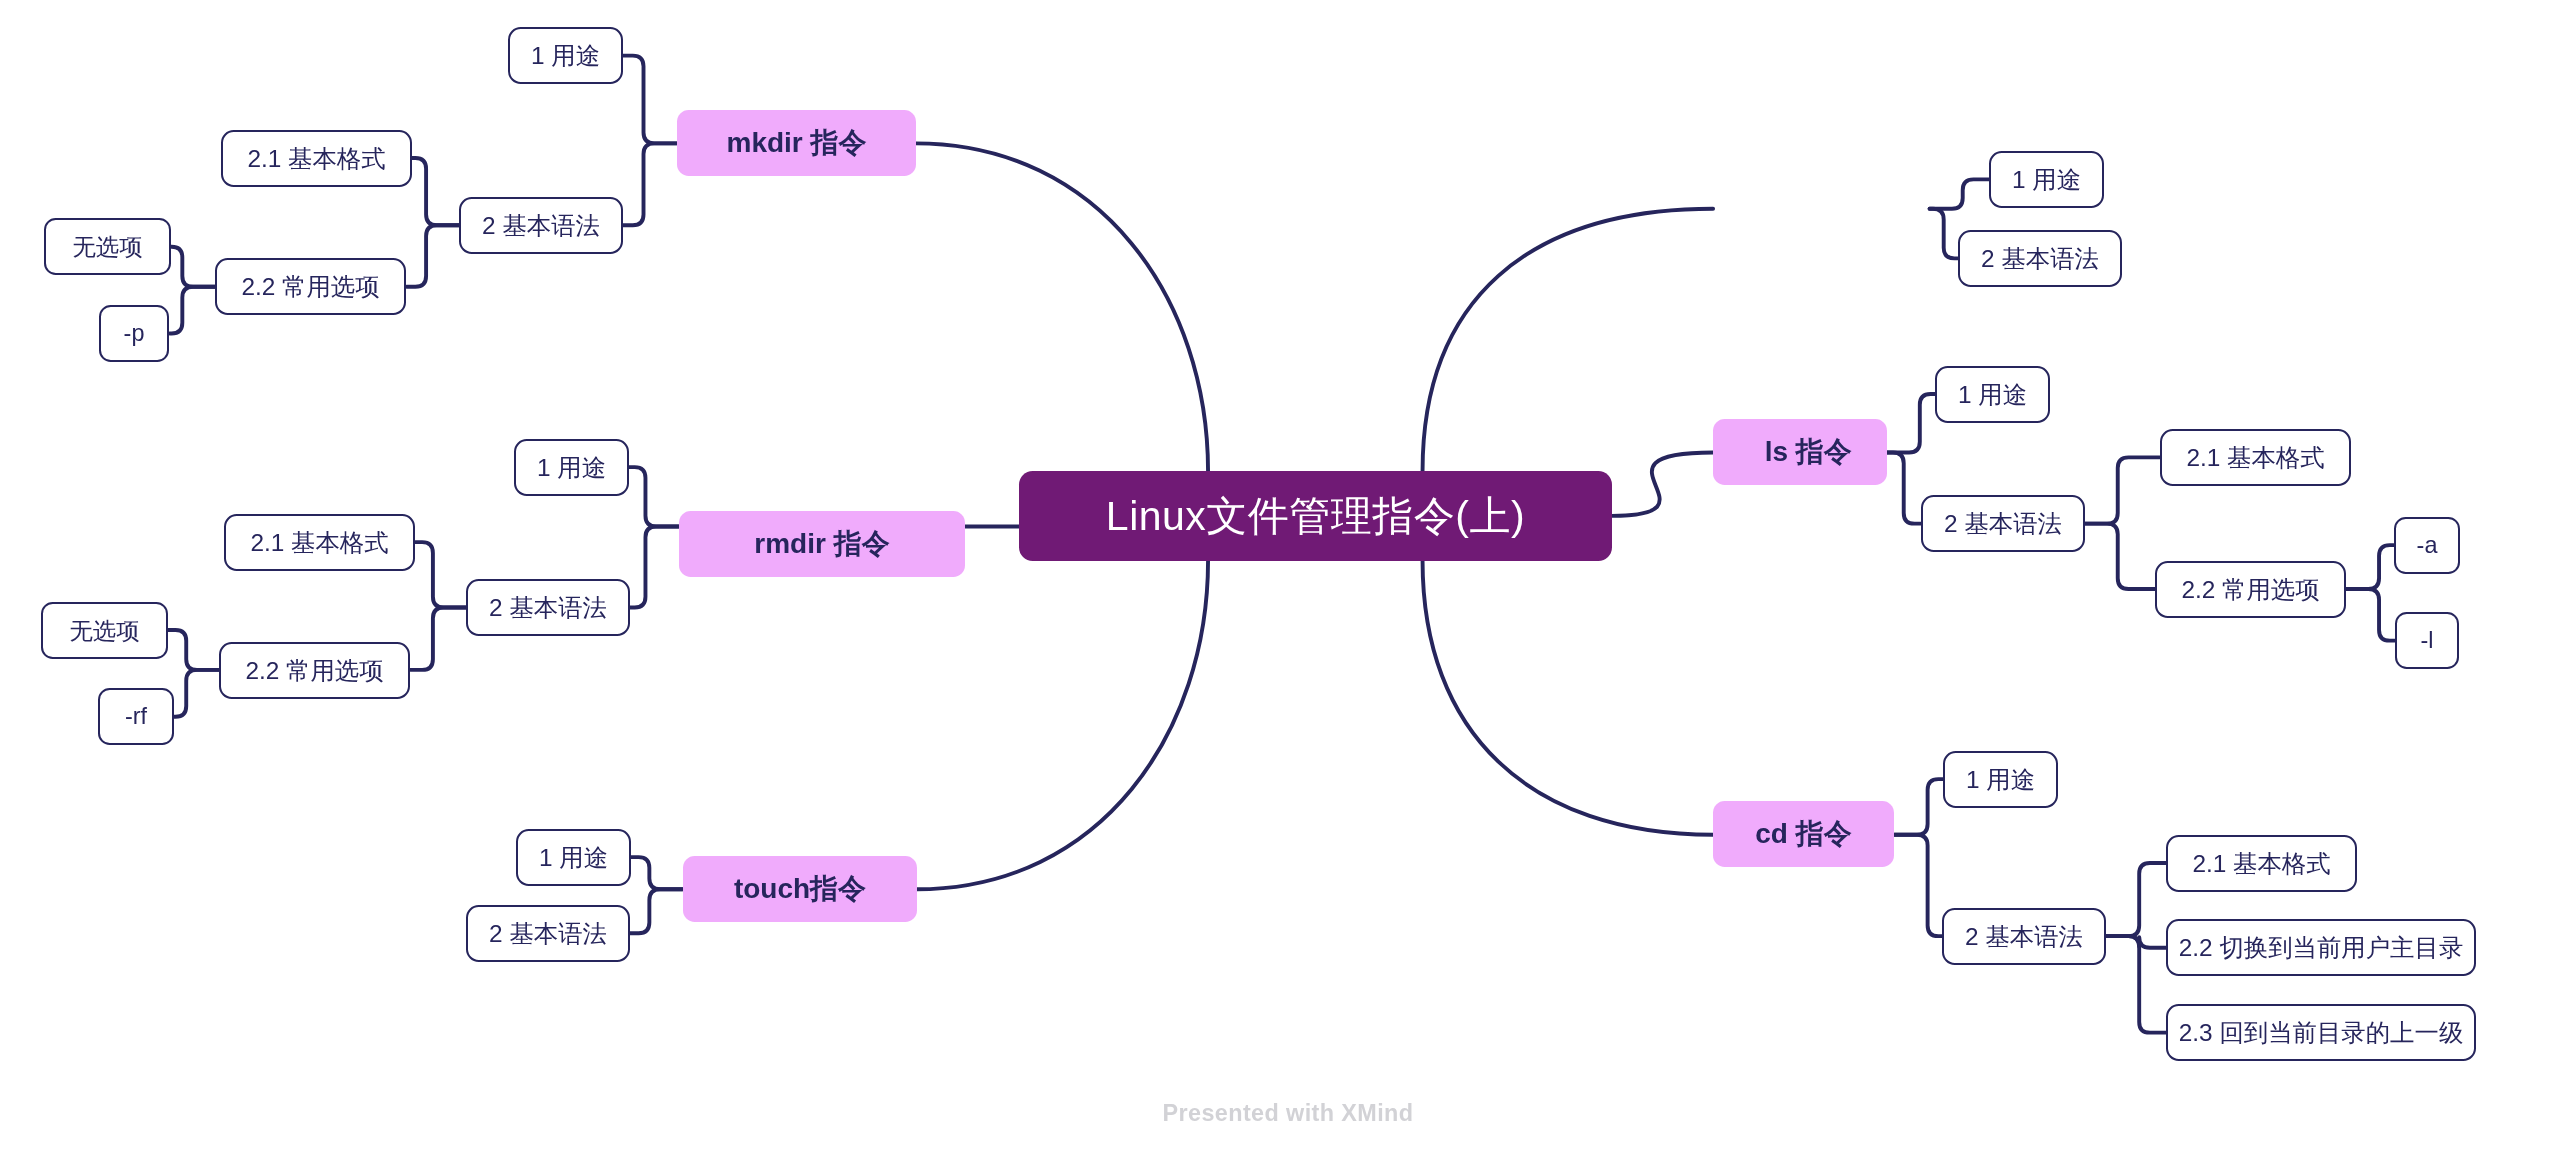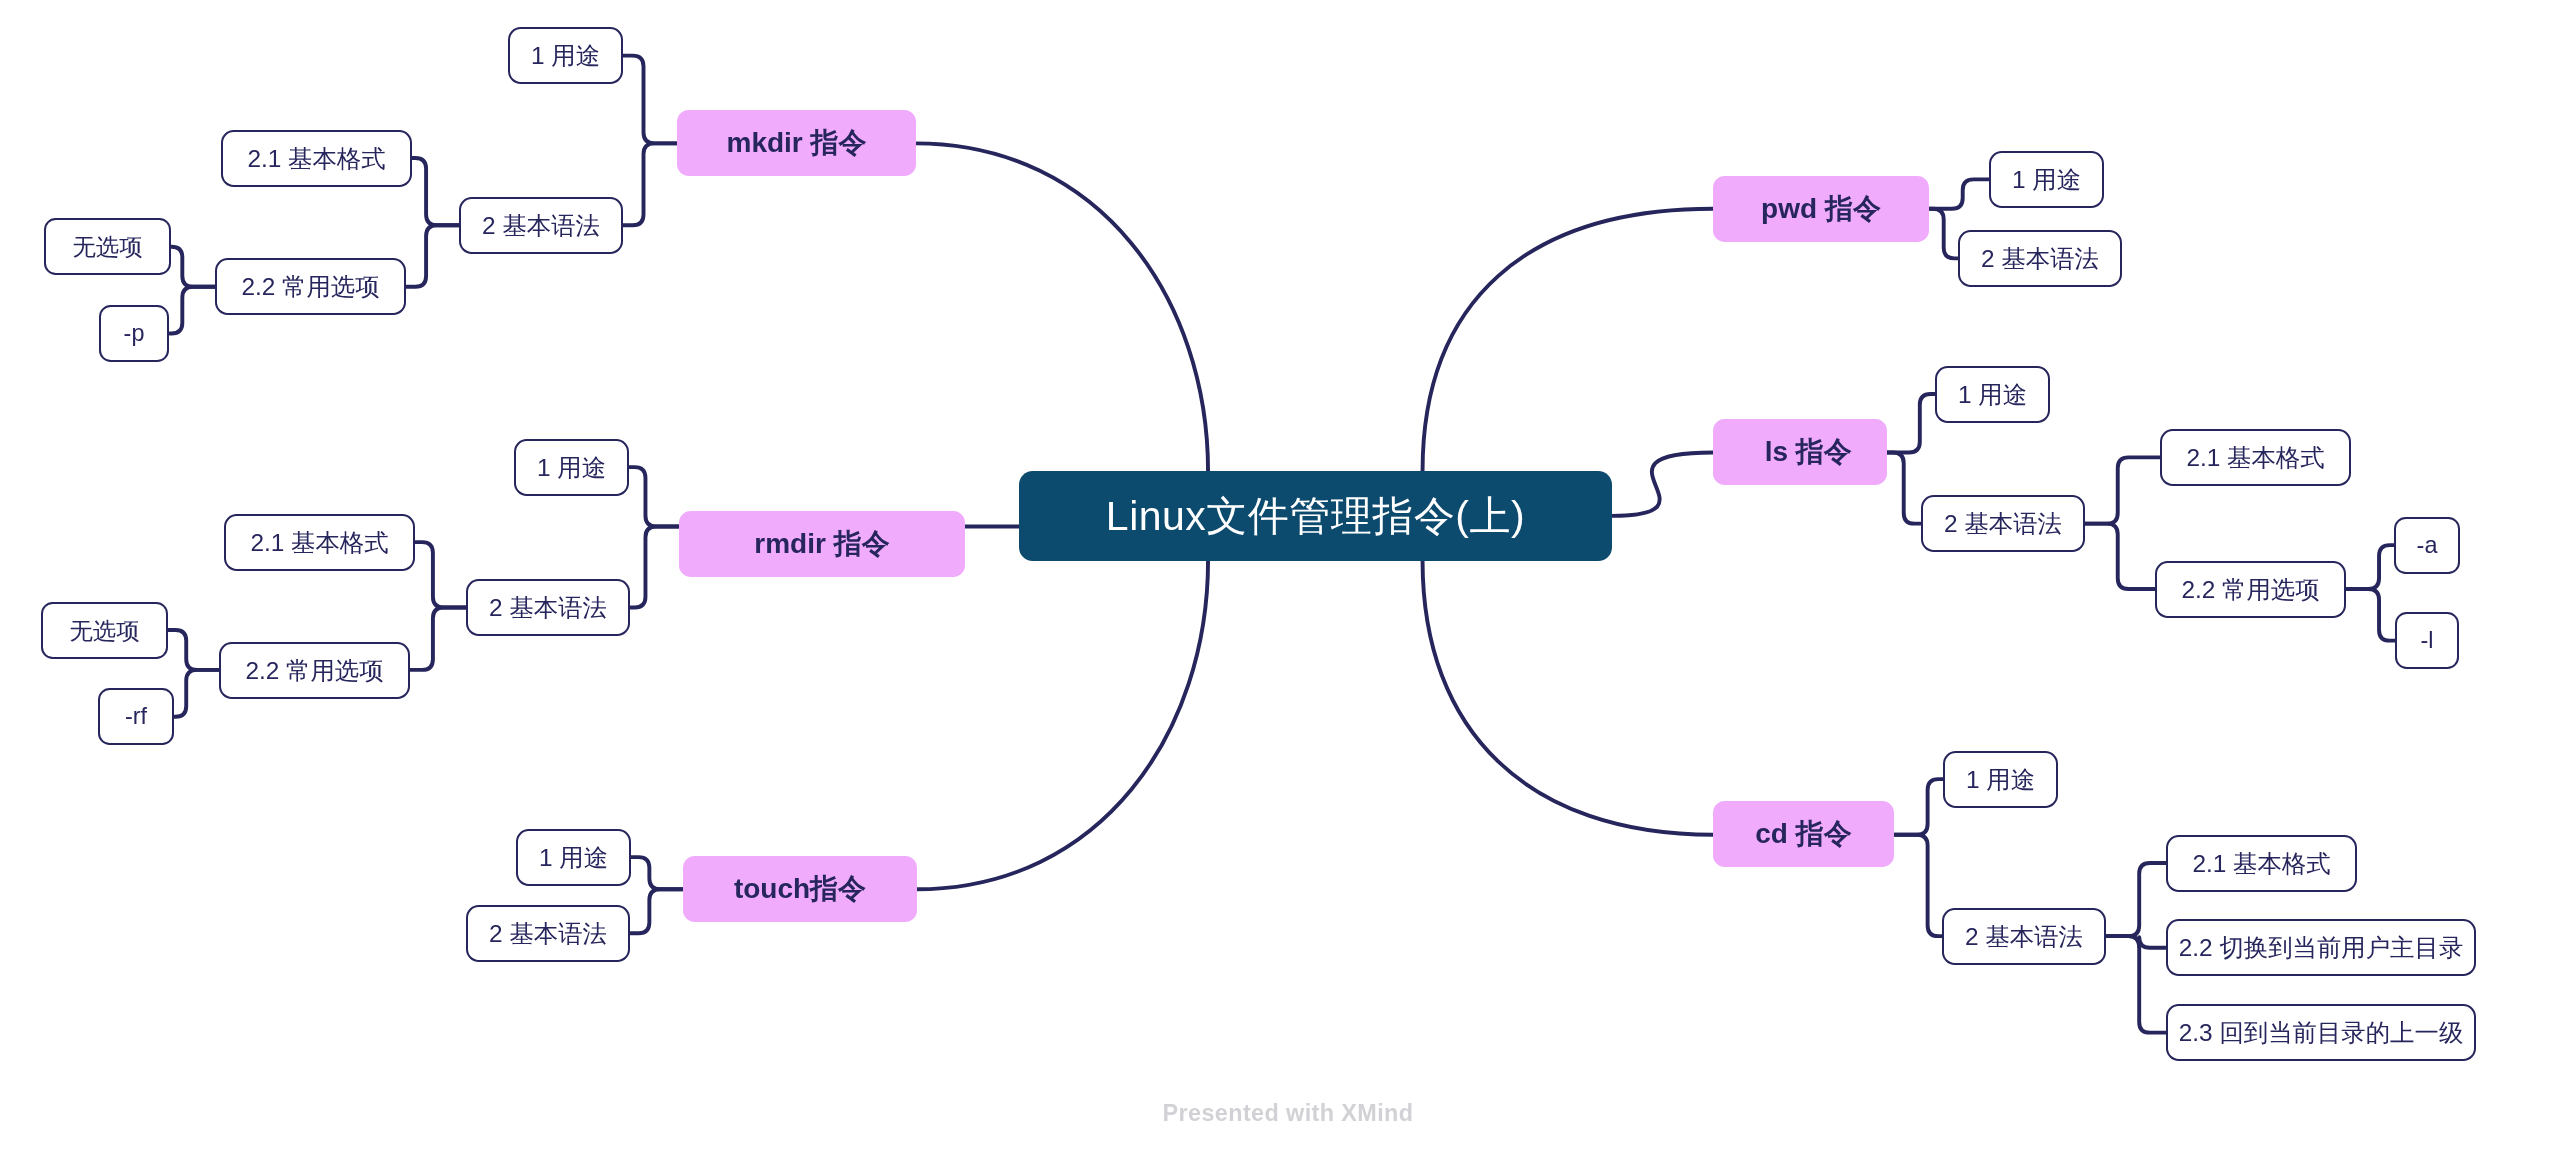--- a/index.html
+++ b/index.html
@@ -29,21 +29,21 @@
     position: absolute;
     box-sizing: border-box;
     display: flex;
     align-items: center;
     justify-content: center;
     white-space: nowrap;
     color: #26255C;
   }
   
   .node.root {
-    background: #0c4a6e;
+    background: #701a75;
     color: #ffffff;
     border-radius: 13.7px;
     font-size: 41px;
     font-weight: 400;
     letter-spacing: 0.5px;
     padding: 8px 25px;
   }
   
   .node.main {
     background: #f0abfc;
@@ -132,21 +132,20 @@
   <div class="node sub" style="left: 466px; top: 579px; width: 164px; height: 57px;">2 基本语法</div>
   <div class="node sub" style="left: 224px; top: 514px; width: 191px; height: 57px;">2.1 基本格式</div>
   <div class="node sub" style="left: 219px; top: 642px; width: 191px; height: 57px;">2.2 常用选项</div>
   <div class="node sub tiny" style="left: 41px; top: 602px; width: 127px; height: 57px;">无选项</div>
   <div class="node sub tiny" style="left: 98px; top: 688px; width: 76px; height: 57px;">-rf</div>
 
   <div class="node main" style="left: 683px; top: 856px; width: 234px; height: 66px;">touch指令</div>
   <div class="node sub" style="left: 516px; top: 829px; width: 115px; height: 57px;">1 用途</div>
   <div class="node sub" style="left: 466px; top: 905px; width: 164px; height: 57px;">2 基本语法</div>
 
-  <div class="node main" style="left: 1713px; top: 176px; width: 216px; height: 66px;">pwd 指令</div>
   <div class="node sub" style="left: 1989px; top: 151px; width: 115px; height: 57px;">1 用途</div>
   <div class="node sub" style="left: 1958px; top: 230px; width: 164px; height: 57px;">2 基本语法</div>
 
   <div class="node main" style="left: 1713px; top: 419px; width: 174px; height: 66px; padding-left: 36px;">ls 指令</div>
   <div class="node sub" style="left: 1935px; top: 366px; width: 115px; height: 57px;">1 用途</div>
   <div class="node sub" style="left: 1921px; top: 495px; width: 164px; height: 57px;">2 基本语法</div>
   <div class="node sub" style="left: 2160px; top: 429px; width: 191px; height: 57px;">2.1 基本格式</div>
   <div class="node sub" style="left: 2155px; top: 561px; width: 191px; height: 57px;">2.2 常用选项</div>
   <div class="node sub tiny" style="left: 2394px; top: 517px; width: 66px; height: 57px;">-a</div>
   <div class="node sub tiny" style="left: 2395px; top: 612px; width: 64px; height: 57px;">-l</div>

